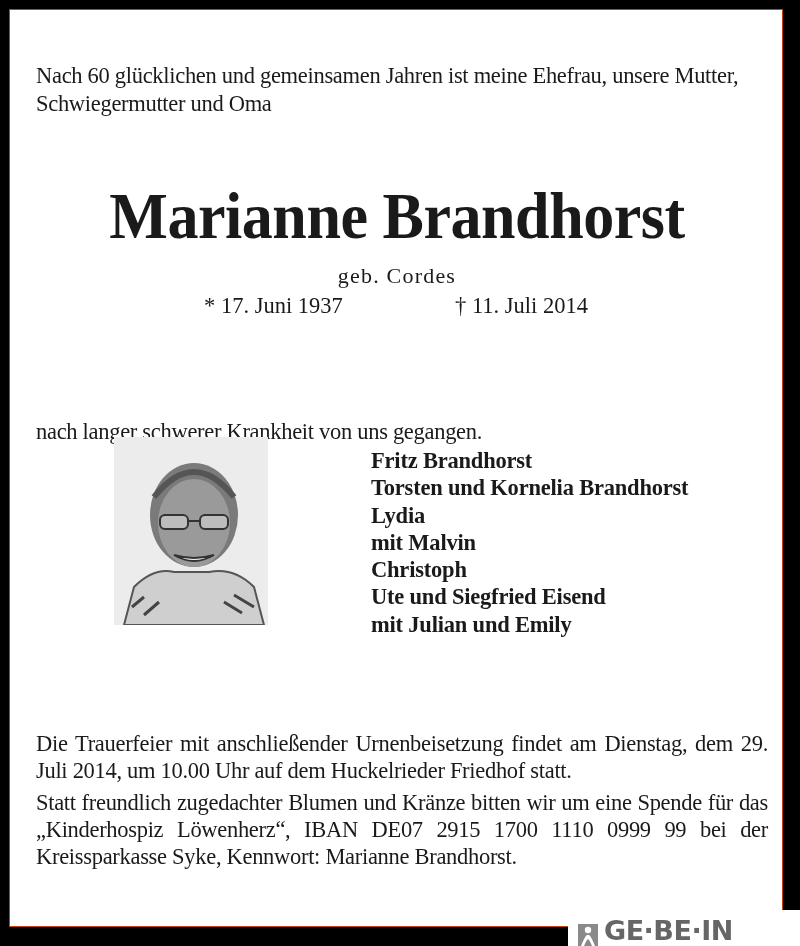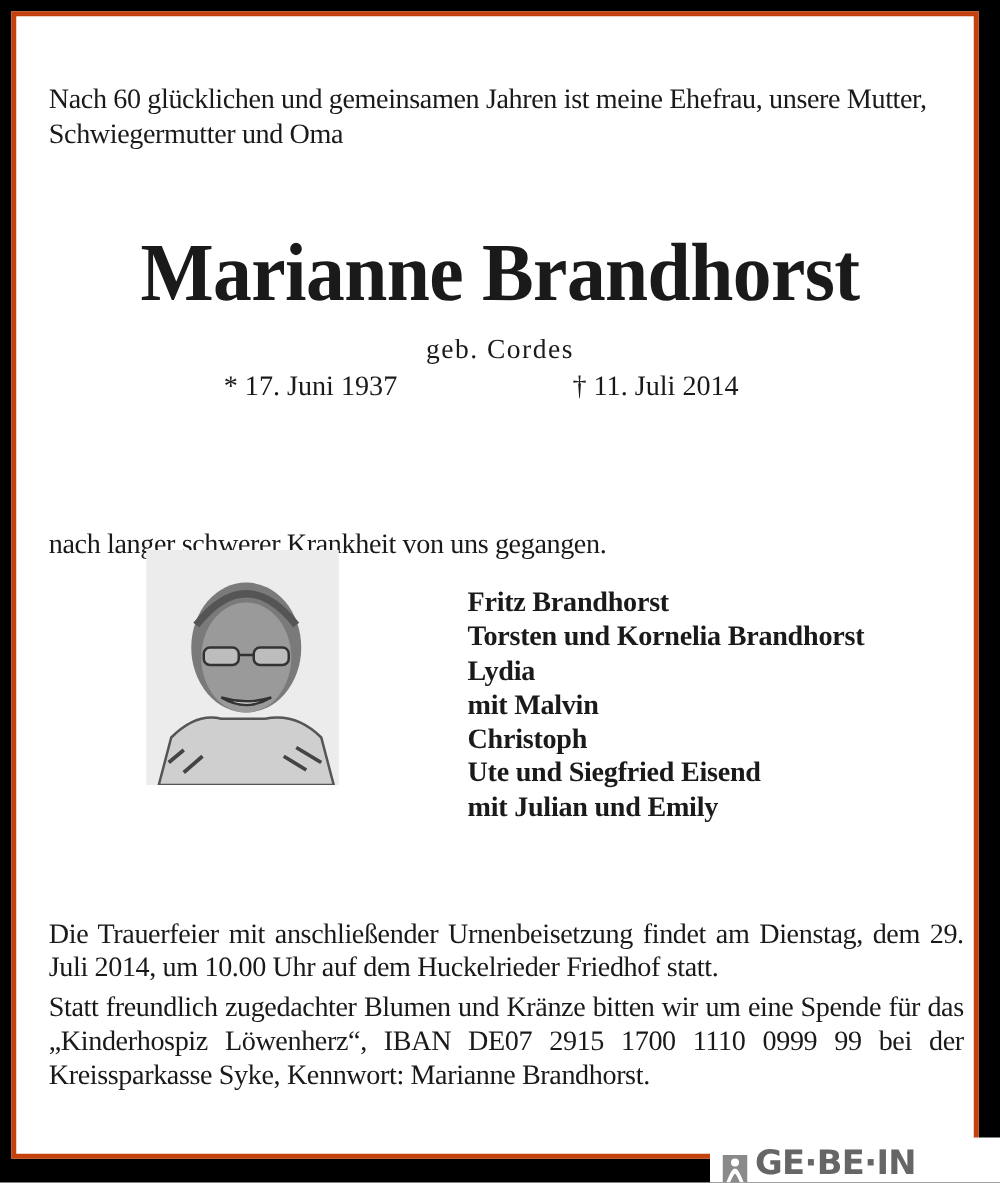--- a/index.html
+++ b/index.html
@@ -2,47 +2,47 @@
 <html><head>
   <meta charset="utf-8">
   <style>
     html, body { margin: 0; padding: 0; }
     body {
       width: 800px; height: 946px; background: #000; position: relative;
       overflow: hidden; font-family: "Liberation Serif", "DejaVu Serif", serif; color: #1a1a1a;
     }
     .paper {
       position: absolute; left: 9px; top: 9px; width: 774px; height: 918px;
-      background: #fff; border: 4px solid #c2410c; box-sizing: border-box;
+      background: #fff; border: 1px solid #c2410c; box-sizing: border-box;
     }
     .intro {
       position: absolute; left: 26px; top: 52px; width: 740px;
       font-size: 22.5px; line-height: 28px; letter-spacing: -0.3px;
     }
     .name {
       position: absolute; left: 0; top: 166px; width: 774px; text-align: center;
       font-size: 66px; font-weight: bold; line-height: 80px; letter-spacing: -0.5px;
       transform: scaleX(0.94);
     }
     .nee {
       position: absolute; left: 0; top: 252px; width: 774px; text-align: center;
       font-size: 22px; line-height: 28px; letter-spacing: 1.2px;
     }
     .dates { position: absolute; top: 282px; font-size: 22.5px; line-height: 28px; }
-    .born { left: 166px; }
+    .born { left: 194px; }
     .died { left: 445px; }
     .passed {
       position: absolute; left: 26px; top: 362px; font-size: 22.5px; line-height: 28px; letter-spacing: -0.3px; margin-top: 46px;
     }
     .photo {
       position: absolute; left: 104px; top: 427px; width: 154px; height: 188px;
       background: #eee; overflow: hidden;
     }
     .mourners {
-      position: absolute; left: 361px; top: 455px; font-size: 22.5px; font-weight: bold;
+      position: absolute; left: 361px; top: 437px; font-size: 22.5px; font-weight: bold;
       line-height: 27.3px; letter-spacing: -0.2px;
     }
     .mourners div { white-space: nowrap; }
     .para {
       position: absolute; left: 26px; width: 732px; font-size: 22.5px; line-height: 27px;
       text-align: justify; letter-spacing: -0.3px;
     }
     .p1 { top: 675px; margin-top: 45px; }
     .p2 { top: 779px; }
     .logo-wrap {

